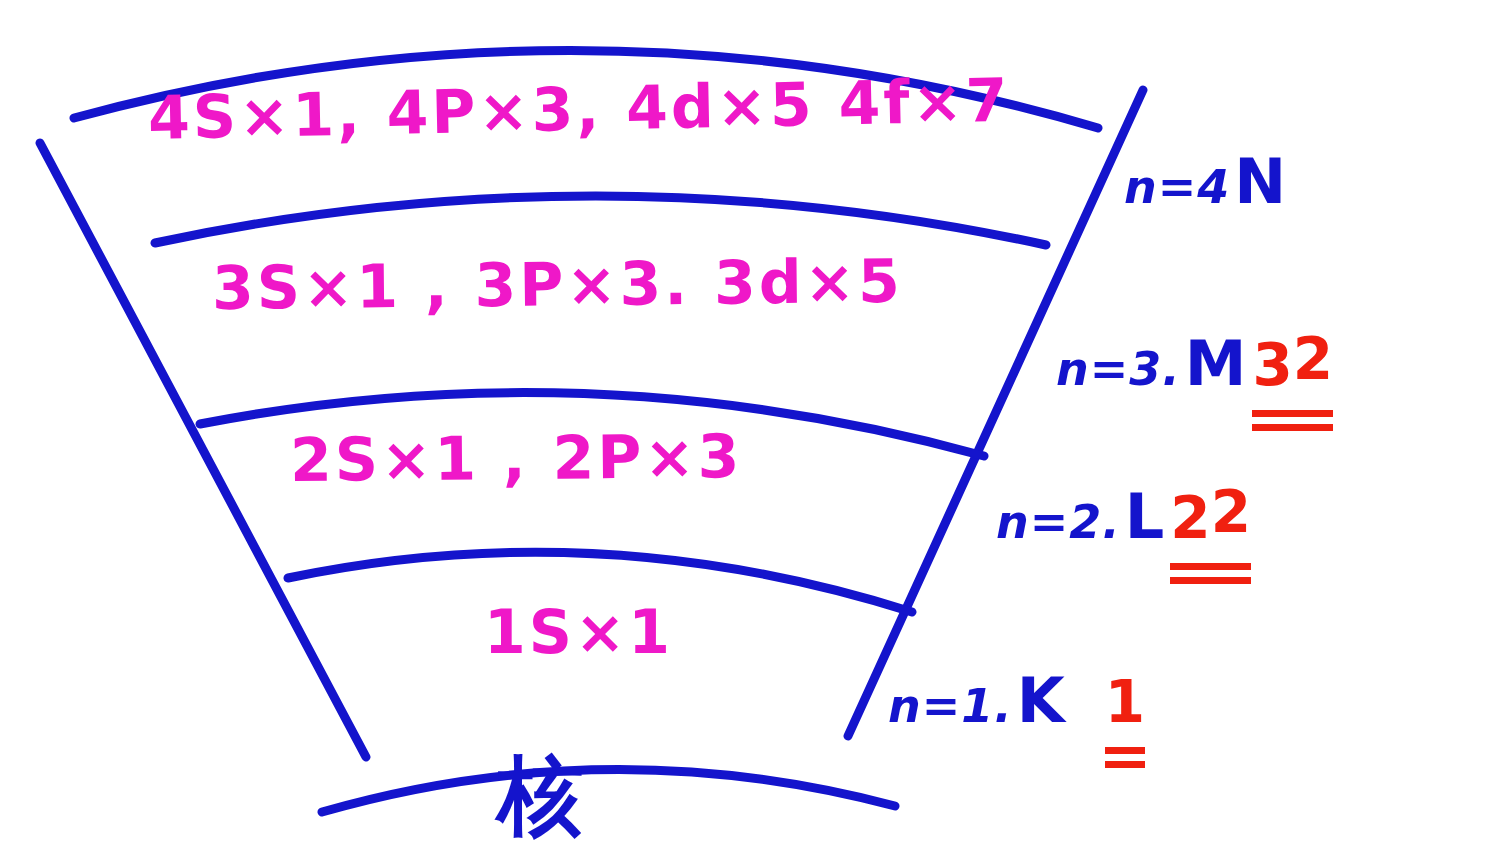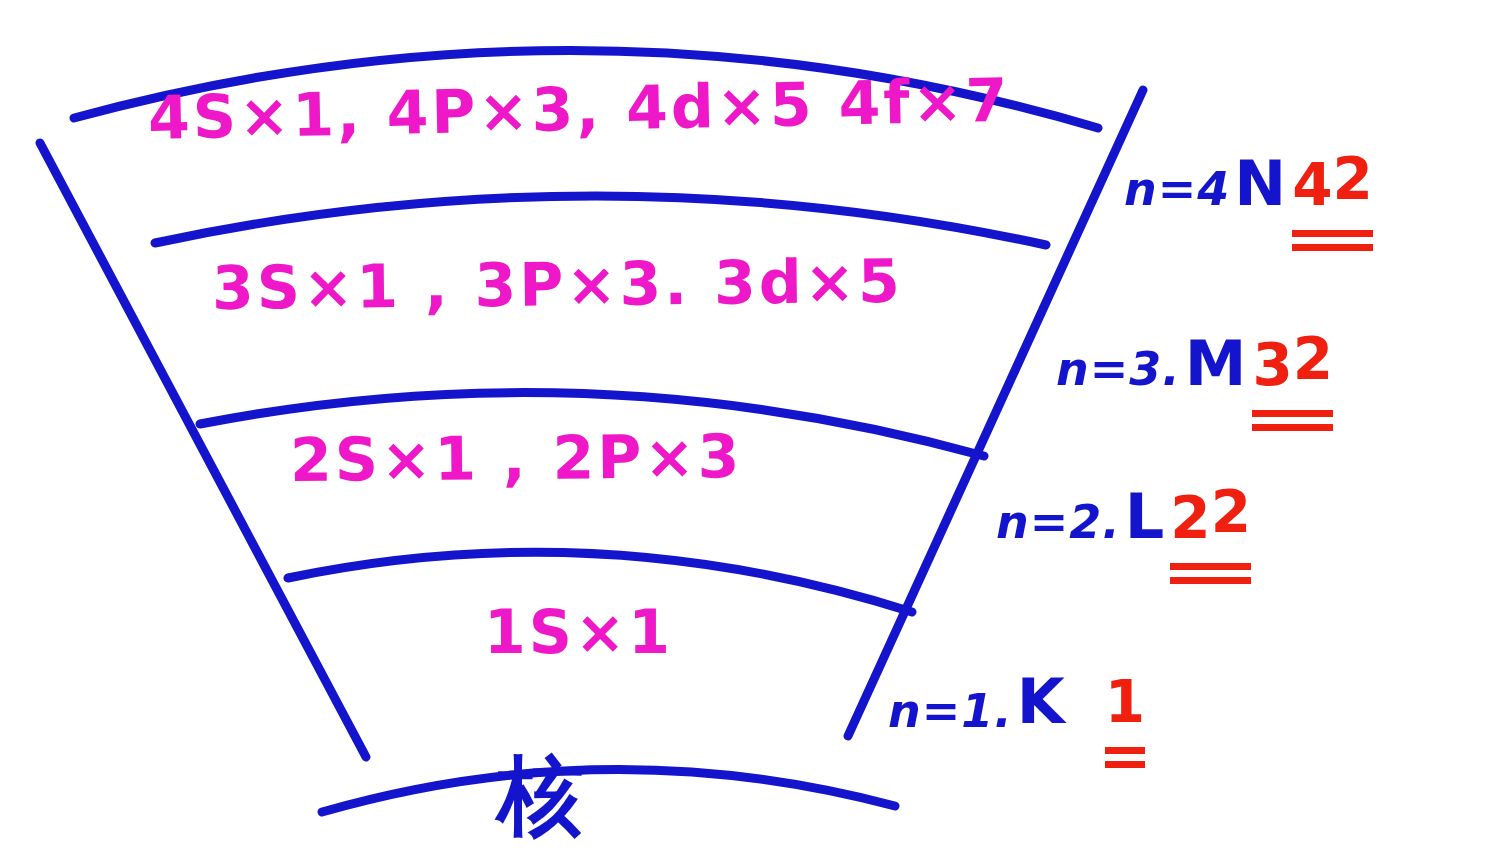--- a/index.html
+++ b/index.html
@@ -121,25 +121,20 @@
 
   <div class="ink orb" style="left:290px; top:430px; transform: rotate(-0.5deg);">2S×1 ,   2P×3</div>
 
   <div class="ink orb" style="left:444px; top:602px;margin-left:40px;">1S×1</div>
 
   <div class="ink nucleus-char" style="left:497px; top:752px;">核</div>
 
   <div class="shell-group" style="left:1124px; top:145px;">
     <span class="blu shell-n">n=4</span>
     <span class="blu shell-letter">N</span>
-    <span class="redwrap">
-      <span class="red">4</span><sup class="red">2</sup>
-      <span class="dbl-underline u1"></span>
-      <span class="dbl-underline u2"></span>
-    </span>
   </div>
 
   <div class="shell-group" style="left:1056px; top:325px;text-align:right;">
     <span class="blu shell-n">n=3.</span>
     <span class="blu shell-letter">M</span>
     <span class="redwrap">
       <span class="red">3</span><sup class="red">2</sup>
       <span class="dbl-underline u1"></span>
       <span class="dbl-underline u2"></span>
     </span>
@@ -148,21 +143,21 @@
   <div class="shell-group" style="left:996px; top:478px;text-align:right;">
     <span class="blu shell-n">n=2.</span>
     <span class="blu shell-letter">L</span>
     <span class="redwrap">
       <span class="red">2</span><sup class="red">2</sup>
       <span class="dbl-underline u1"></span>
       <span class="dbl-underline u2"></span>
     </span>
   </div>
 
-  <div class="shell-group" style="left:888px; top:662px;align-items:flex-end;">
+  <div class="shell-group" style="left:888px; top:662px;">
     <span class="blu shell-n">n=1.</span>
     <span class="blu shell-letter">K</span>
     <span class="redwrap" style="margin-left:34px;">
       <span class="red">1</span><sup class="red"></sup>
       <span class="dbl-underline u1"></span>
       <span class="dbl-underline u2"></span>
     </span>
   </div>
 
 </div>

